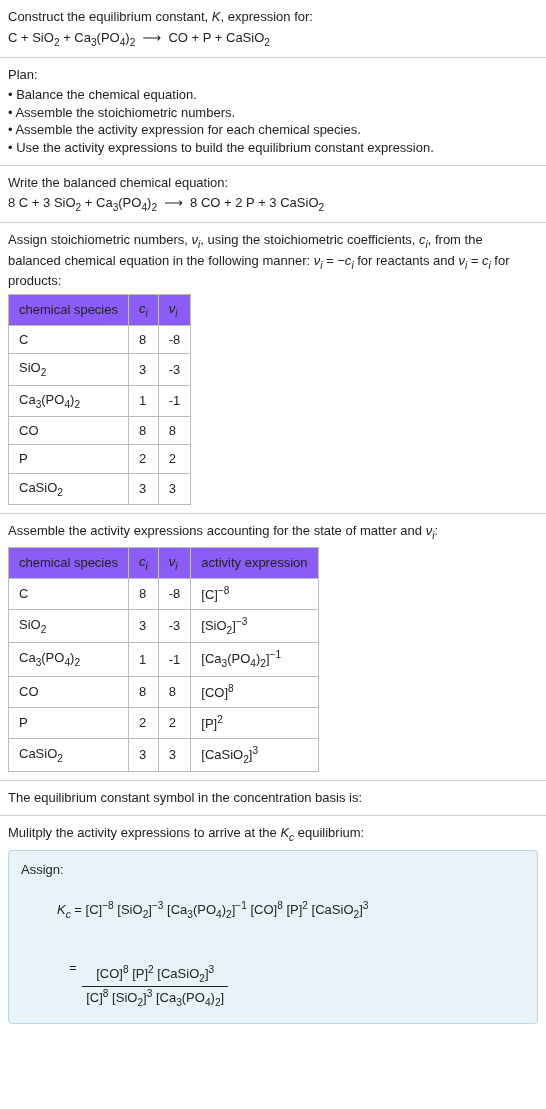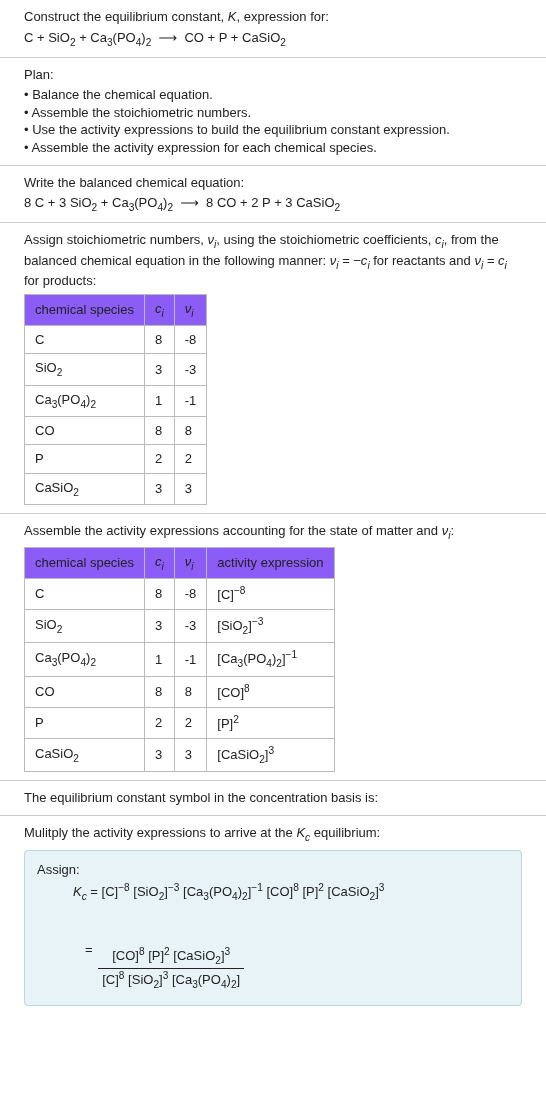--- a/index.html
+++ b/index.html
@@ -4,21 +4,21 @@
 <style>
   * { margin: 0; padding: 0; box-sizing: border-box; }
   body {
     font-family: -apple-system, "Segoe UI", Arial, sans-serif;
     font-size: 13px;
     color: #222;
     background: #fff;
     width: 546px;
     line-height: 1.35;
   }
-  .block { padding: 8px 24px; }
+  .block { padding: 8px 8px; }
   .hr { border: none; border-top: 1px solid #ccc; margin: 0; }
   .eq { margin-top: 3px; }
   table.t {
     border-collapse: collapse;
     margin-top: 4px;
   }
   table.t th, table.t td {
     border: 1px solid #bbb;
     padding: 5px 10px;
     text-align: left;
@@ -59,22 +59,22 @@
     C + SiO<span class="sub">2</span> + Ca<span class="sub">3</span>(PO<span class="sub">4</span>)<span class="sub">2</span> &nbsp;⟶&nbsp; CO + P + CaSiO<span class="sub">2</span>
   </div>
 </div>
 <hr class="hr">
 
 <div class="block">
   <div>Plan:</div>
   <ul class="plan">
     <li>Balance the chemical equation.</li>
     <li>Assemble the stoichiometric numbers.</li>
+    <li>Assemble the activity expression for each chemical species.</li>
     <li>Use the activity expressions to build the equilibrium constant expression.</li>
-    <li>Assemble the activity expression for each chemical species.</li>
   </ul>
 </div>
 <hr class="hr">
 
 <div class="block">
   <div>Write the balanced chemical equation:</div>
   <div class="eq">
     8 C + 3 SiO<span class="sub">2</span> + Ca<span class="sub">3</span>(PO<span class="sub">4</span>)<span class="sub">2</span> &nbsp;⟶&nbsp; 8 CO + 2 P + 3 CaSiO<span class="sub">2</span>
   </div>
 </div>
@@ -183,21 +183,21 @@
   <div>The equilibrium constant symbol in the concentration basis is:</div>
 </div>
 <hr class="hr">
 
 <div class="block">
   <div>
     <span>Mulitply the activity expressions to arrive at the </span><span class="it">K<span class="sub">c</span></span><span> equilibrium:</span>
   </div>
   <div class="answer">
     <div>Assign:</div>
-    <div class="indent" style="margin-top:2px">
+    <div class="indent" style="margin-top:20px">
       <span class="it">K<span class="sub">c</span></span> = [C]<span class="sup">−8</span> [SiO<span class="sub">2</span>]<span class="sup">−3</span> [Ca<span class="sub">3</span>(PO<span class="sub">4</span>)<span class="sub">2</span>]<span class="sup">−1</span> [CO]<span class="sup">8</span> [P]<span class="sup">2</span> [CaSiO<span class="sub">2</span>]<span class="sup">3</span>
     </div>
     <div class="indent" style="margin-top:2px">
       <span style="display:inline-block;vertical-align:middle;margin-left:12px">=</span>
       <span class="frac">
         <span class="num">[CO]<span class="sup">8</span> [P]<span class="sup">2</span> [CaSiO<span class="sub">2</span>]<span class="sup">3</span></span>
         <span class="den">[C]<span class="sup">8</span> [SiO<span class="sub">2</span>]<span class="sup">3</span> [Ca<span class="sub">3</span>(PO<span class="sub">4</span>)<span class="sub">2</span>]</span>
       </span>
     </div>
   </div>

